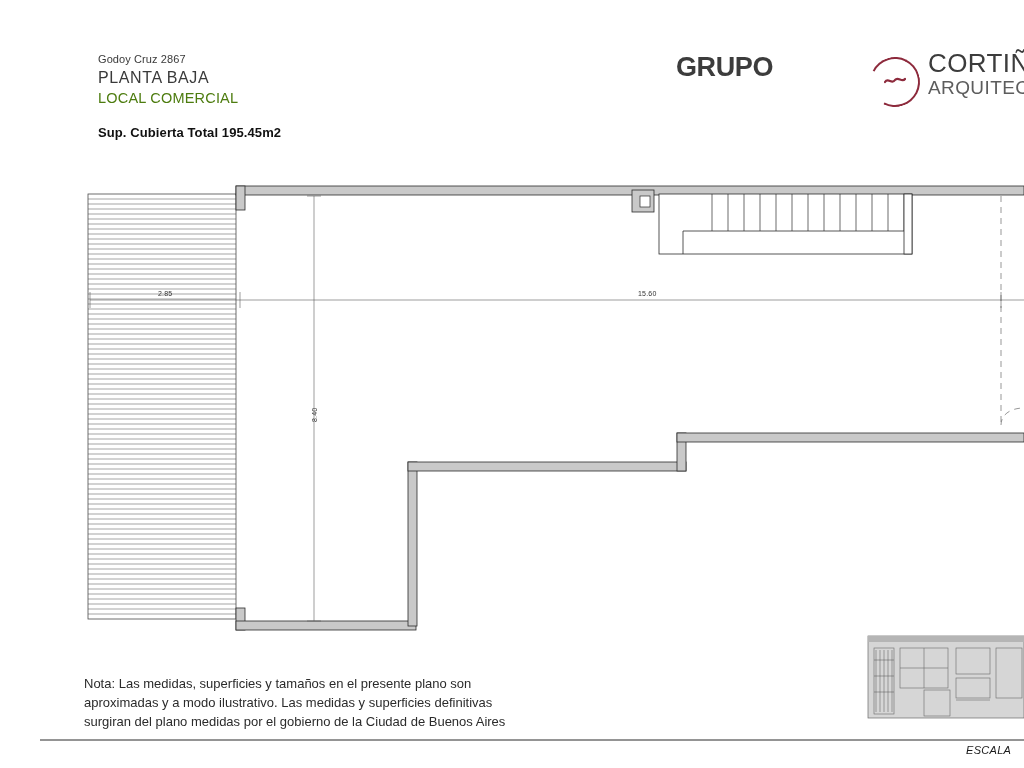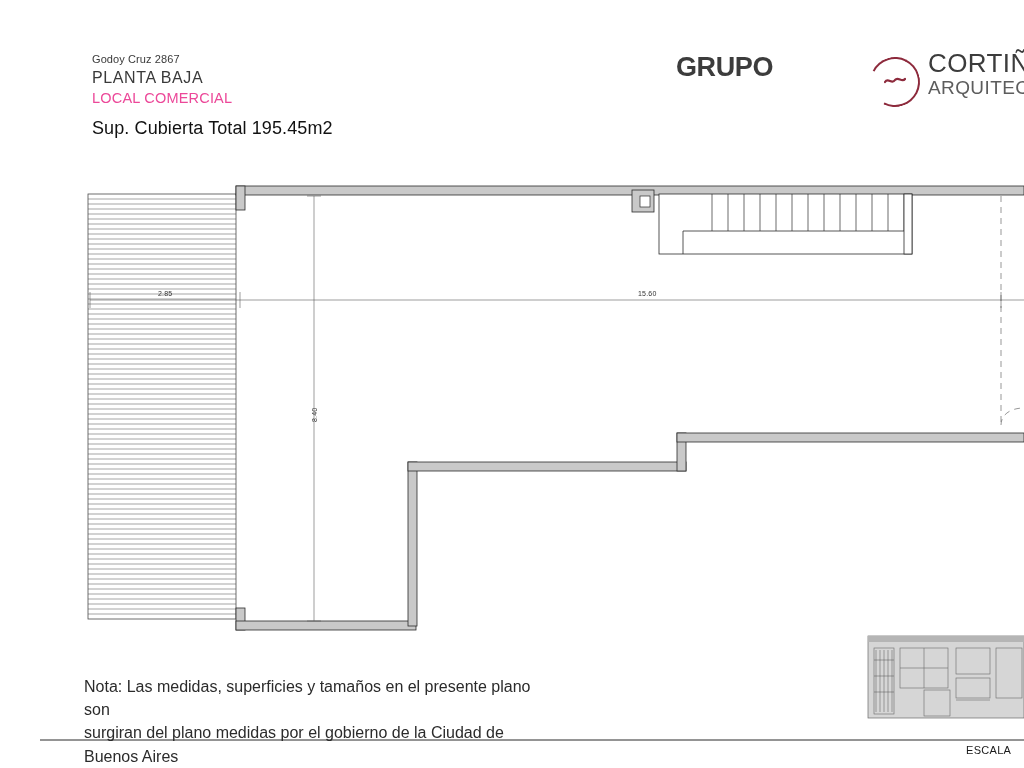--- a/index.html
+++ b/index.html
@@ -12,45 +12,46 @@
     height: 768px;
     position: relative;
     overflow: hidden;
     font-family: "Liberation Sans", sans-serif;
     color: #1a1a1a;
   }
 
   
   .title-block {
     position: absolute;
-    left: 92px;
+    left: 98px;
     top: 52px;
     line-height: 1.32;
   }
   .title-address {
     font-size: 11px;
     color: #3a3a3a;
     letter-spacing: 0.1px;
   }
   .title-floor {
     font-size: 16px;
     color: #3a3a3a;
     letter-spacing: 0.6px;
   }
   .title-main {
     font-size: 14.5px;
-    color: #ec4899;
+    color: #4d7c0f;
     letter-spacing: 0.2px;
     margin-top: 1px;
   }
   .title-area {
-    font-size: 18px;
+    font-size: 13px;
     color: #111;
     letter-spacing: 0.1px;
-    margin-top: 9px;
+    margin-top: 16px;
+    font-weight: bold;
   }
 
   
   .logo-grupo {
     position: absolute;
     left: 676px;
     top: 54px;
     font-family: "Liberation Sans", sans-serif;
     font-weight: bold;
     font-size: 27px;
@@ -112,35 +113,36 @@
     position: absolute;
     left: 0;
     top: 0;
   }
 
   
   .note {
     position: absolute;
     left: 84px;
     top: 675px;
-    font-size: 16px;
+    font-size: 13px;
     line-height: 1.45;
     color: #2b2b2b;
     width: 460px;
   }
 
   
   .scale-label {
     position: absolute;
     left: 966px;
     top: 744px;
     font-size: 11px;
     color: #1a1a1a;
     letter-spacing: 0.3px;
     white-space: nowrap;
+    font-style: italic;
   }
 
   
   .dim {
     position: absolute;
     font-size: 7px;
     color: #333;
     letter-spacing: 0.2px;
   }
   .dim.vertical {
@@ -359,16 +361,17 @@
 
   <line x1="40" y1="740" x2="1024" y2="740" stroke="#2b2b2b" stroke-width="1"></line>
 </svg>
 
 <div class="dim" style="left:158px; top:290px;">2.85</div>
 <div class="dim" style="left:638px; top:290px;">15.60</div>
 <div class="dim vertical" style="left:311px; top:422px;">8.40</div>
 
 <div class="note">
   <div>Nota: Las medidas, superficies y tamaños en el presente plano son</div>
+  <div>aproximadas y a modo ilustrativo. Las medidas y superficies definitivas</div>
   <div>surgiran del plano medidas por el gobierno de la Ciudad de Buenos Aires</div>
 </div>
 
 <div class="scale-label">ESCALA</div>
 
 </body></html>

